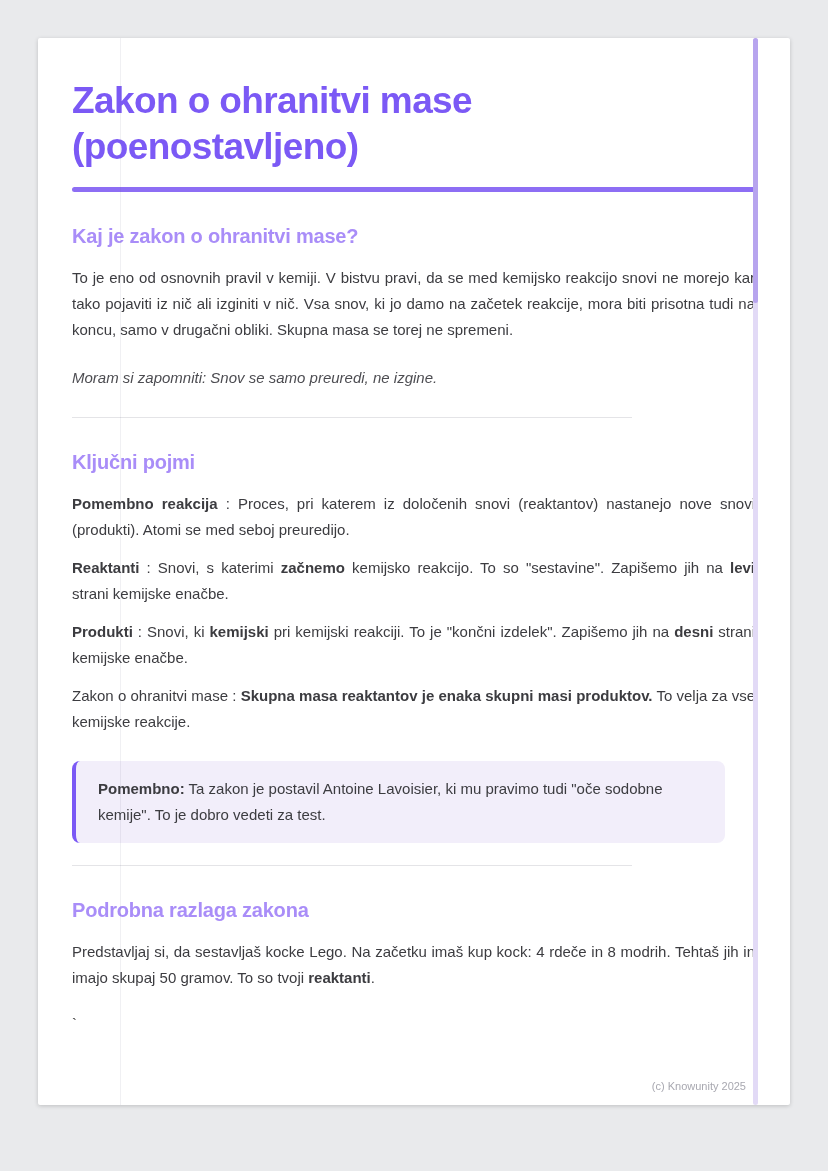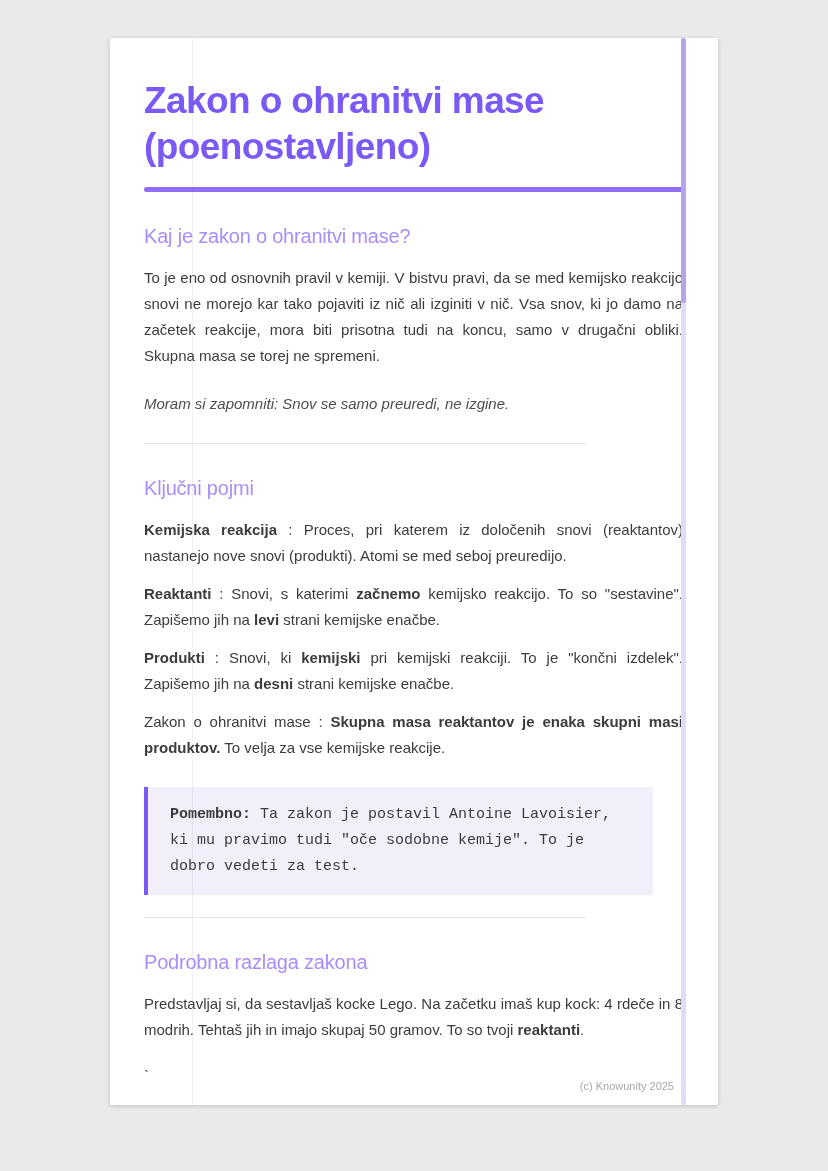--- a/index.html
+++ b/index.html
@@ -4,21 +4,21 @@
 <style>
   * { margin: 0; padding: 0; box-sizing: border-box; }
   html, body {
     width: 828px;
     background: #e9eaec;
     font-family: "Liberation Sans", sans-serif;
   }
   body { min-height: 1171px; }
   .page {
     position: relative;
-    width: 608px;
+    width: 752px;
     height: 1067px;
     margin: 38px auto 0 auto;
     background: #ffffff;
     box-shadow: 0 1px 4px rgba(0,0,0,0.18);
     border-radius: 2px;
     padding: 40px 35px 0 34px;
     overflow: hidden;
   }
   .margin-line {
     position: absolute;
@@ -48,21 +48,21 @@
     color: #7b59f5;
   }
   .title-rule {
     height: 5px;
     background: #8d6ef4;
     border-radius: 3px;
     margin-top: 17px;
   }
   .section-heading {
     font-size: 20px;
-    font-weight: normal;
+    font-weight: bold;
     color: #a98df8;
     margin: 33px 0 17px 0;
     letter-spacing: -0.2px;
   }
   .body-p {
     font-size: 15px;
     line-height: 26px;
     color: #3c3c40;
     text-align: justify;
     margin-bottom: 12px;
@@ -77,26 +77,25 @@
   .divider {
     border: none;
     border-top: 1px solid #e4e4e7;
     width: 82%;
     margin: 26px 0 6px 0;
   }
   .callout {
     margin: 26px 30px 0 0;
     background: #f2eefa;
     border-left: 4px solid #7b59f5;
-    border-radius: 0;
+    border-radius: 8px;
     padding: 15px 22px 15px 22px;
     font-size: 15px;
     line-height: 26px;
     color: #3c3c40;
-    font-family: Liberation Mono, monospace;
   }
   .stray {
     font-size: 15px;
     line-height: 26px;
     color: #333;
     margin-top: 20px;
   }
   .footer {
     position: absolute;
     right: 44px;
@@ -114,21 +113,21 @@
   <h1 class="doc-title">Zakon o ohranitvi mase (poenostavljeno)</h1>
   <div class="title-rule"></div>
 
   <h2 class="section-heading">Kaj je zakon o ohranitvi mase?</h2>
   <p class="body-p">To je eno od osnovnih pravil v kemiji. V bistvu pravi, da se med kemijsko reakcijo snovi ne morejo kar tako pojaviti iz nič ali izginiti v nič. Vsa snov, ki jo damo na začetek reakcije, mora biti prisotna tudi na koncu, samo v drugačni obliki. Skupna masa se torej ne spremeni.</p>
   <p class="note">Moram si zapomniti: Snov se samo preuredi, ne izgine.</p>
 
   <hr class="divider">
 
   <h2 class="section-heading">Ključni pojmi</h2>
-  <p class="body-p"><span style="font-weight: bold;">Kemijska reakcija</span><span> : Proces, pri katerem iz določenih snovi (reaktantov) nastanejo nove snovi (produkti). Atomi se med seboj preuredijo.</span></p>
+  <p class="body-p"><span style="font-weight: bold;">Pomembno reakcija</span><span> : Proces, pri katerem iz določenih snovi (reaktantov) nastanejo nove snovi (produkti). Atomi se med seboj preuredijo.</span></p>
   <p class="body-p"><span style="font-weight: bold;">Reaktanti</span><span> : Snovi, s katerimi </span><span style="font-weight: bold;">začnemo</span><span> kemijsko reakcijo. To so "sestavine". Zapišemo jih na </span><span style="font-weight: bold;">levi</span><span> strani kemijske enačbe.</span></p>
   <p class="body-p"><span style="font-weight: bold;">Produkti</span><span> : Snovi, ki </span><span style="font-weight: bold;">kemijski</span><span> pri kemijski reakciji. To je "končni izdelek". Zapišemo jih na </span><span style="font-weight: bold; margin-top: 28px;">desni</span><span> strani kemijske enačbe.</span></p>
   <p class="body-p"><span style="font-weight: normal;">Zakon o ohranitvi mase</span><span> : </span><span style="font-weight: bold;">Skupna masa reaktantov je enaka skupni masi produktov.</span><span> To velja za vse kemijske reakcije.</span></p>
 
   <div class="callout"><span style="font-weight: bold;">Pomembno:</span><span> Ta zakon je postavil Antoine Lavoisier, ki mu pravimo tudi "oče sodobne kemije". To je dobro vedeti za test.</span></div>
 
   <hr class="divider" style="margin-top: 22px;">
 
   <h2 class="section-heading">Podrobna razlaga zakona</h2>
   <p class="body-p"><span>Predstavljaj si, da sestavljaš kocke Lego. Na začetku imaš kup kock: 4 rdeče in 8 modrih. Tehtaš jih in imajo skupaj 50 gramov. To so tvoji </span><span style="font-weight: bold;">reaktanti</span><span>.</span></p>

